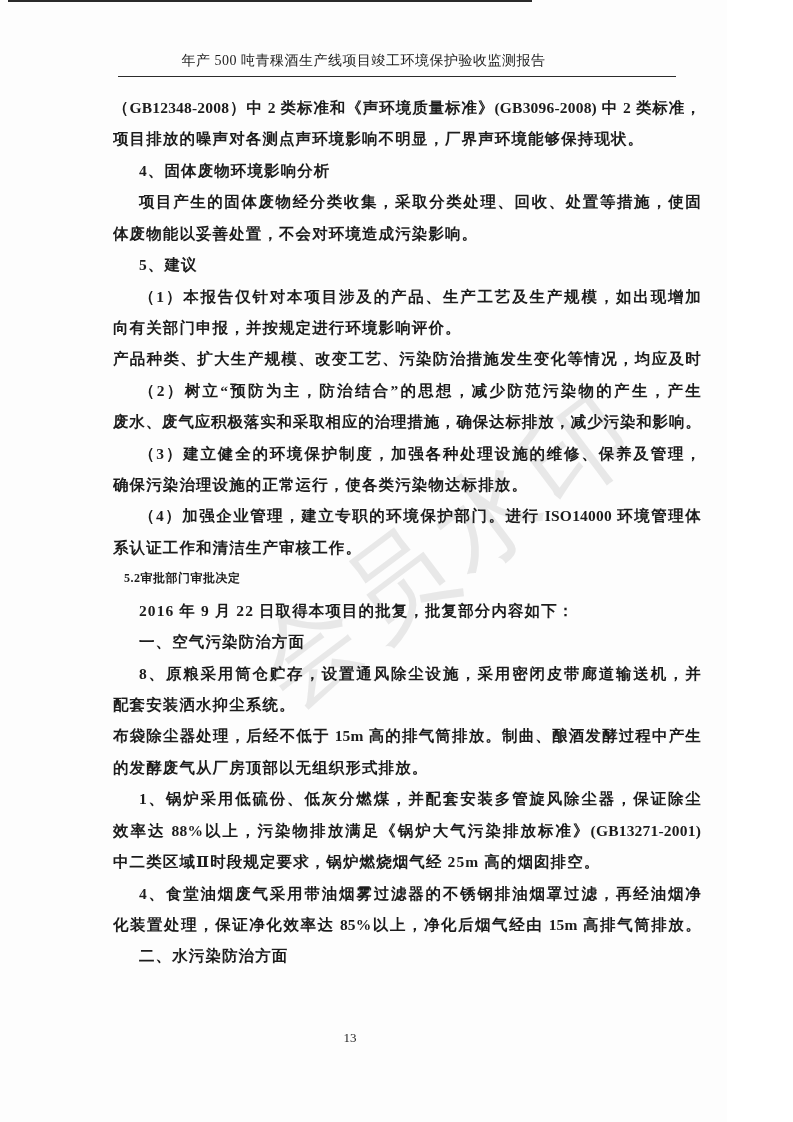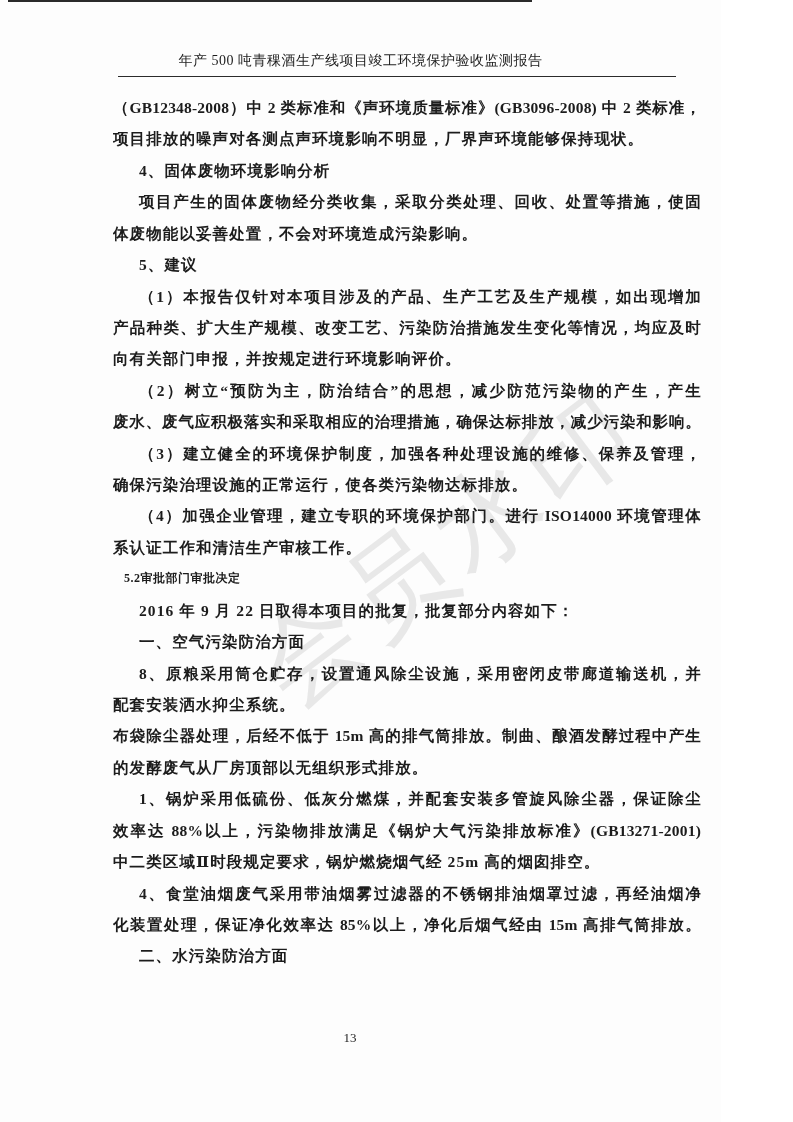--- a/index.html
+++ b/index.html
@@ -4,21 +4,21 @@
 <style>
   html,body { margin:0; padding:0; }
   body {
     width:793px; height:1122px;
     background:#ffffff;
     font-family:"Liberation Serif","DejaVu Serif",serif;
     color:#1c1c1c;
   }
   .page {
     position:relative; width:721px; height:1122px;
-    background:#fdfdfd; overflow:hidden;
+    background:#fdfdfd; overflow:hidden;padding-left:6px;
   }
   .scan-edge-top {
     position:absolute; left:8px; top:0; width:524px; height:2px;
     background:#2b2b2b;
   }
   .doc-header {
     position:absolute; top:52px; left:0; width:100%;
     text-align:center; font-size:14px; letter-spacing:0.5px;
     white-space:nowrap;
   }
@@ -73,22 +73,22 @@
   <div class="watermark">会员水印</div>
 
   <div class="body-text">
       <div class="line fill">（GB12348-2008）中 2 类标准和《声环境质量标准》(GB3096-2008) 中 2 类标准，</div>
       <div class="line">项目排放的噪声对各测点声环境影响不明显，厂界声环境能够保持现状。</div>
       <div class="line indent">4、固体废物环境影响分析</div>
       <div class="line indent fill">项目产生的固体废物经分类收集，采取分类处理、回收、处置等措施，使固</div>
       <div class="line">体废物能以妥善处置，不会对环境造成污染影响。</div>
       <div class="line indent">5、建议</div>
       <div class="line indent fill">（1）本报告仅针对本项目涉及的产品、生产工艺及生产规模，如出现增加</div>
+      <div class="line">向有关部门申报，并按规定进行环境影响评价。</div>
       <div class="line fill">产品种类、扩大生产规模、改变工艺、污染防治措施发生变化等情况，均应及时</div>
-      <div class="line">向有关部门申报，并按规定进行环境影响评价。</div>
       <div class="line indent fill">（2）树立“预防为主，防治结合”的思想，减少防范污染物的产生，产生</div>
       <div class="line fill">废水、废气应积极落实和采取相应的治理措施，确保达标排放，减少污染和影响。</div>
       <div class="line indent fill">（3）建立健全的环境保护制度，加强各种处理设施的维修、保养及管理，</div>
       <div class="line">确保污染治理设施的正常运行，使各类污染物达标排放。</div>
       <div class="line indent fill">（4）加强企业管理，建立专职的环境保护部门。进行 ISO14000 环境管理体</div>
       <div class="line">系认证工作和清洁生产审核工作。</div>
       <div class="line bold">5.2审批部门审批决定</div>
       <div class="line indent">2016 年 9 月 22 日取得本项目的批复，批复部分内容如下：</div>
       <div class="line indent">一、空气污染防治方面</div>
       <div class="line indent fill">8、原粮采用筒仓贮存，设置通风除尘设施，采用密闭皮带廊道输送机，并</div>

